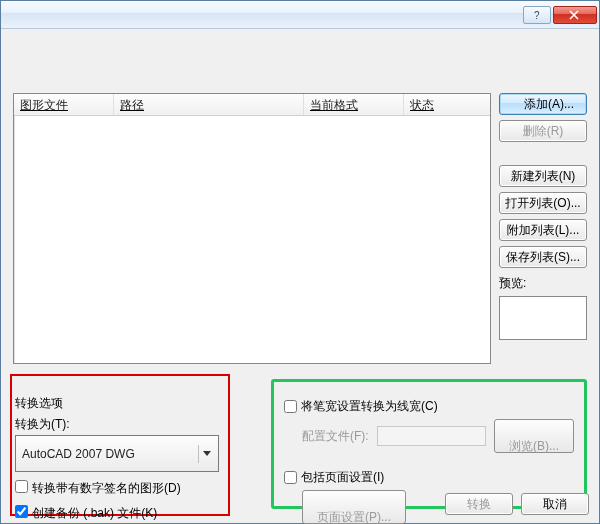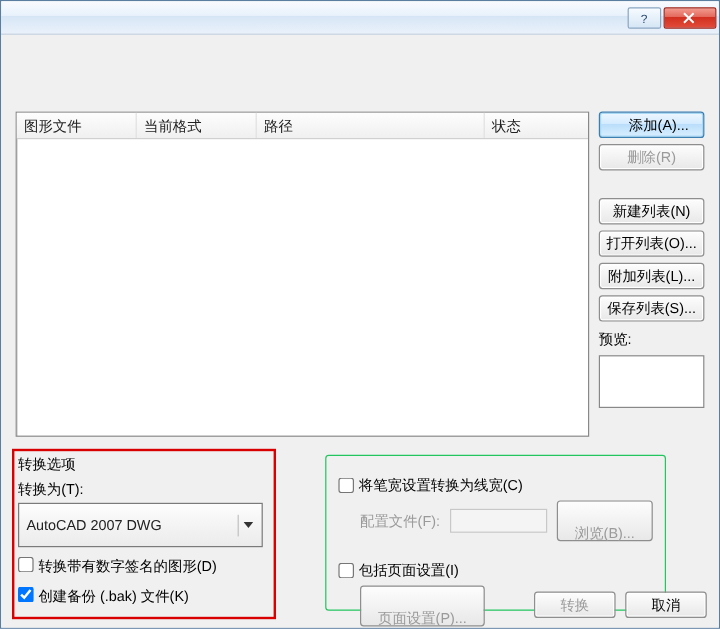--- a/index.html
+++ b/index.html
@@ -55,20 +55,21 @@
     background: #fff;
     border: 1px solid #888;
     width: 100%; height: 100%;
     box-shadow: inset 1px 1px 0 #ddd;
   }
   .filelist-header {
     height: 22px;
     display: flex;
     background: linear-gradient(to bottom, #fdfdfd, #f0f0f0);
     border-bottom: 1px solid #d0d0d0;
+    text-decoration: underline;
   }
   .fh-col {
     border-right: 1px solid #e0e0e0;
     padding: 3px 6px;
     color: #222;
     white-space: nowrap;
     overflow: hidden;
   }
 
   
@@ -106,21 +107,21 @@
   
   .redbox {
     position: absolute;
     left: 9px; top: 345px;
     width: 220px; height: 142px;
     border: 2px solid #d80000;
     pointer-events: none;
   }
   .conv-group {
     position: absolute;
-    left: 14px; top: 350px;
+    left: 14px; top: 366px;
     width: 208px; height: 130px;
   }
   .conv-title { color: #000; margin-bottom: 2px; }
   .conv-label { color: #000; margin: 4px 0 2px 0; }
   .combobox {
     width: 204px; height: 37px;
     border: 1px solid #7a7a7a;
     background: linear-gradient(to bottom, #fdfdfd, #ebebeb);
     display: flex; align-items: center;
     padding: 0 4px 0 6px;
@@ -133,22 +134,22 @@
     border-left: 1px solid #c0c0c0;
   }
   .chkline { margin-top: 8px; display: flex; gap: 4px; }
   .chkline input { margin: 0; width: 13px; height: 13px; }
   .chkline label { color: #000; }
 
   
   .opt-group {
     position: absolute;
     left: 270px; top: 350px;
-    width: 284px; height: 130px;
-    border: 1px solid #22c55e;
+    width: 316px; height: 130px;
+    border: 3px solid #22c55e;
     border-radius: 3px;
     background: #f0f0f0;
   }
   .opt-inner { padding: 16px 10px 10px 10px; }
   .opt-row { display: flex; align-items: center; margin-bottom: 4px; gap: 4px;}
   .opt-row input[type=checkbox]{ margin: 0; width: 13px; height:13px;}
   .inline-btn {
     height: 22px;
     border: 1px solid #8e8e8e;
     border-radius: 3px;
@@ -192,22 +193,22 @@
     </svg>
   </div>
 </div>
 
 <div class="client">
 
   <div class="filelist-wrap">
     <div class="filelist">
       <div class="filelist-header">
         <div class="fh-col" style="width:100px">图形文件</div>
+        <div class="fh-col" style="width:190px">路径</div>
         <div class="fh-col" style="width:100px">当前格式</div>
-        <div class="fh-col" style="width:190px">路径</div>
         <div class="fh-col" style="flex:1;border-right:none">状态</div>
       </div>
     </div>
   </div>
 
   <div class="rbtns">
     <button class="rbtn primary">添加(A)...</button>
     <button class="rbtn disabled">删除(R)</button>
     <div class="rgap"></div>
     <button class="rbtn">新建列表(N)</button>

